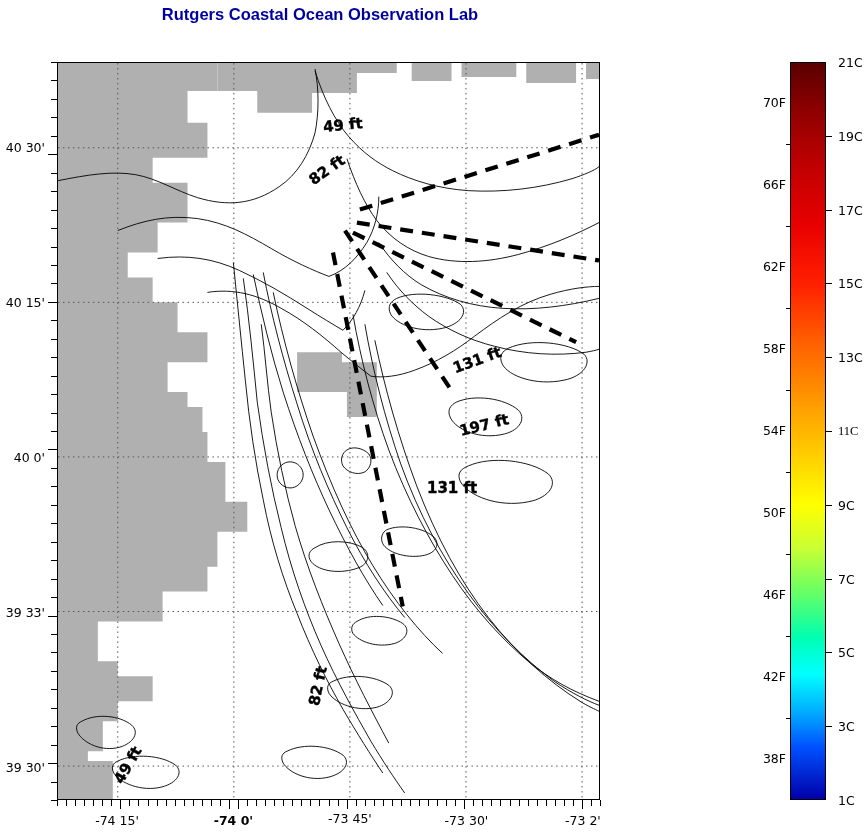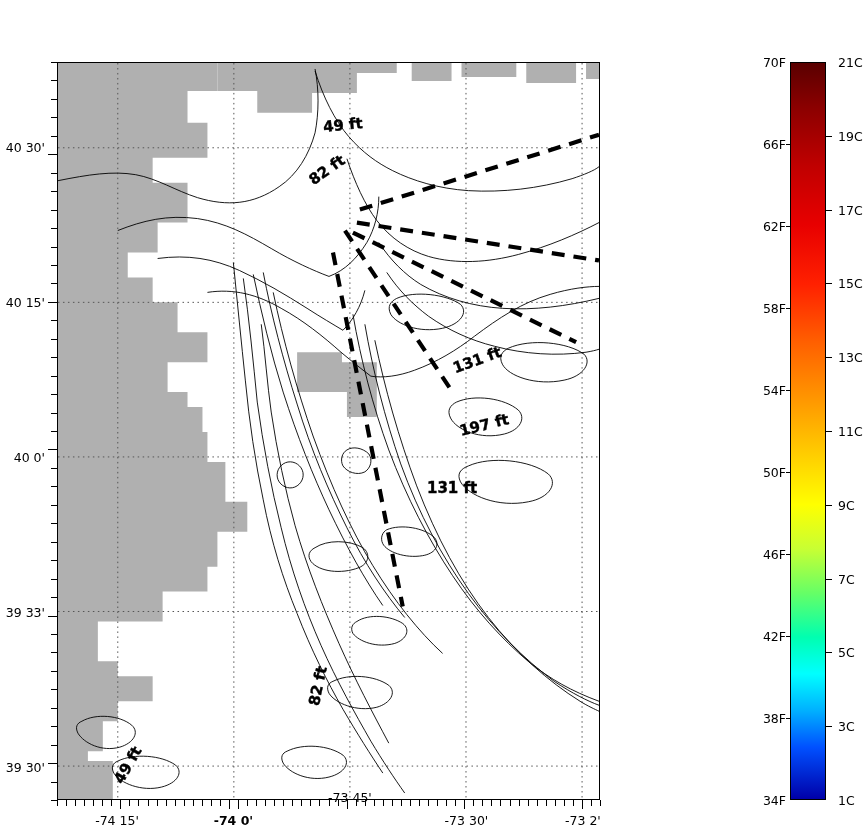--- a/index.html
+++ b/index.html
@@ -32,30 +32,31 @@
   .depth-label{position:absolute;font-weight:bold;font-size:15px;color:#000;
                white-space:nowrap;font-family:"DejaVu Sans",sans-serif;
                -webkit-text-stroke:0.4px #000;}
 
   
   #colorbar-wrap{position:absolute;left:790px;top:62px;width:36px;height:738px;}
   #colorbar{position:absolute;left:0;top:0;width:100%;height:100%;
             border:1px solid #000;box-sizing:border-box;}
   .cb-tick{position:absolute;background:#000;height:1px;width:6px;}
   .cb-lab-f{position:absolute;right:0;font-size:12.5px;color:#000;white-space:nowrap;
-            transform:translateY(-50%);font-family:"DejaVu Sans",sans-serif;}
+            transform:translateY(-50%);font-family:"DejaVu Sans",sans-serif;margin-top:40px;}
   .cb-lab-c{position:absolute;left:0;font-size:12.5px;color:#000;white-space:nowrap;
             transform:translateY(-50%);font-family:"DejaVu Sans",sans-serif;}
   #cb-f-col{position:absolute;left:742px;top:62px;width:44px;height:738px;}
   #cb-c-col{position:absolute;left:830px;top:62px;width:40px;height:738px;}
 </style>
 </head>
 <body>
 
 <div id="title-block">
+  <div class="title-line">Rutgers Coastal Ocean Observation Lab</div>
 </div>
 
 <div id="plot-frame">
   <svg id="map-canvas" viewBox="0 0 543 738" preserveAspectRatio="none">
 
     <g>
       <path fill="#b0b0b0" stroke="none" d="
         M0,0 L0,738 L55,738 L55,700 L30,700 L30,660 L60,660 L60,640 L95,640
         L95,615 L60,615 L60,600 L40,600 L40,560 L105,560 L105,530 L150,530
         L150,505 L160,505 L160,470 L190,470 L190,440 L168,440 L168,400
@@ -240,21 +241,21 @@
     <div class="tick tick-x" style="left: 536.65px; top: 800px;"></div>
     <div class="tick tick-x" style="left: 545.7px; top: 800px;"></div>
     <div class="tick tick-x" style="left: 554.75px; top: 800px;"></div>
     <div class="tick tick-x" style="left: 563.8px; top: 800px;"></div>
     <div class="tick tick-x" style="left: 572.85px; top: 800px;"></div>
     <div class="tick tick-x major" style="left: 581.9px; top: 800px;"></div>
     <div class="tick tick-x" style="left: 590.95px; top: 800px;"></div>
     <div class="tick tick-x" style="left: 600px; top: 800px;"></div>
     <div class="xlabel" style="left: 117.001px; top: 813px;">-74 15'</div>
     <div class="xlabel" style="left: 233.475px; top: 813px; font-weight: bold;">-74 0'</div>
-    <div class="xlabel" style="left: 349.948px; top: 790px;">-73 45'</div>
+    <div class="xlabel" style="left: 349.948px; top: 811px;">-73 45'</div>
     <div class="xlabel" style="left: 466.422px; top: 813px;">-73 30'</div>
     <div class="xlabel" style="left: 582.895px; top: 813px;">-73 2'</div>
   </div>
 <div id="y-axis">
     <div class="tick tick-y" style="top: 62px; left: 51px;"></div>
     <div class="tick tick-y" style="top: 80.45px; left: 51px;"></div>
     <div class="tick tick-y" style="top: 98.9px; left: 51px;"></div>
     <div class="tick tick-y" style="top: 117.35px; left: 51px;"></div>
     <div class="tick tick-y" style="top: 135.8px; left: 51px;"></div>
     <div class="tick tick-y major" style="top: 154.25px; left: 48px;"></div>
@@ -326,21 +327,21 @@
 <div id="cb-c-col">
     <div class="cb-lab-c" style="top: 0px; left: 8px;">21C</div>
     <div class="cb-lab-c" style="top: 73.8px; left: 8px;">19C</div>
     <div class="cb-tick" style="top: 73.8px; left: -4px;"></div>
     <div class="cb-lab-c" style="top: 147.6px; left: 8px;">17C</div>
     <div class="cb-tick" style="top: 147.6px; left: -4px;"></div>
     <div class="cb-lab-c" style="top: 221.4px; left: 8px;">15C</div>
     <div class="cb-tick" style="top: 221.4px; left: -4px;"></div>
     <div class="cb-lab-c" style="top: 295.2px; left: 8px;">13C</div>
     <div class="cb-tick" style="top: 295.2px; left: -4px;"></div>
-    <div class="cb-lab-c" style="top: 369px; left: 8px;">11C</div>
+    <div class="cb-lab-c" style="top: 369px; left: 8px; font-family: Liberation Serif, serif;">11C</div>
     <div class="cb-tick" style="top: 369px; left: -4px;"></div>
     <div class="cb-lab-c" style="top: 442.8px; left: 8px;">9C</div>
     <div class="cb-tick" style="top: 442.8px; left: -4px;"></div>
     <div class="cb-lab-c" style="top: 516.6px; left: 8px;">7C</div>
     <div class="cb-tick" style="top: 516.6px; left: -4px;"></div>
     <div class="cb-lab-c" style="top: 590.4px; left: 8px;">5C</div>
     <div class="cb-tick" style="top: 590.4px; left: -4px;"></div>
     <div class="cb-lab-c" style="top: 664.2px; left: 8px;">3C</div>
     <div class="cb-tick" style="top: 664.2px; left: -4px;"></div>
     <div class="cb-lab-c" style="top: 738px; left: 8px;">1C</div>

